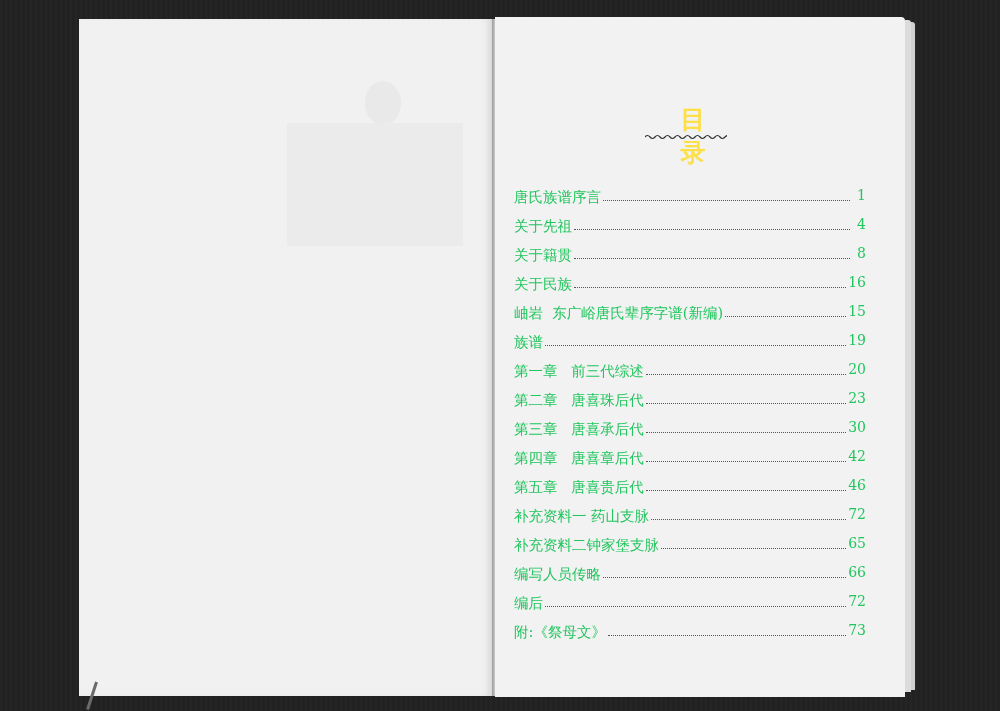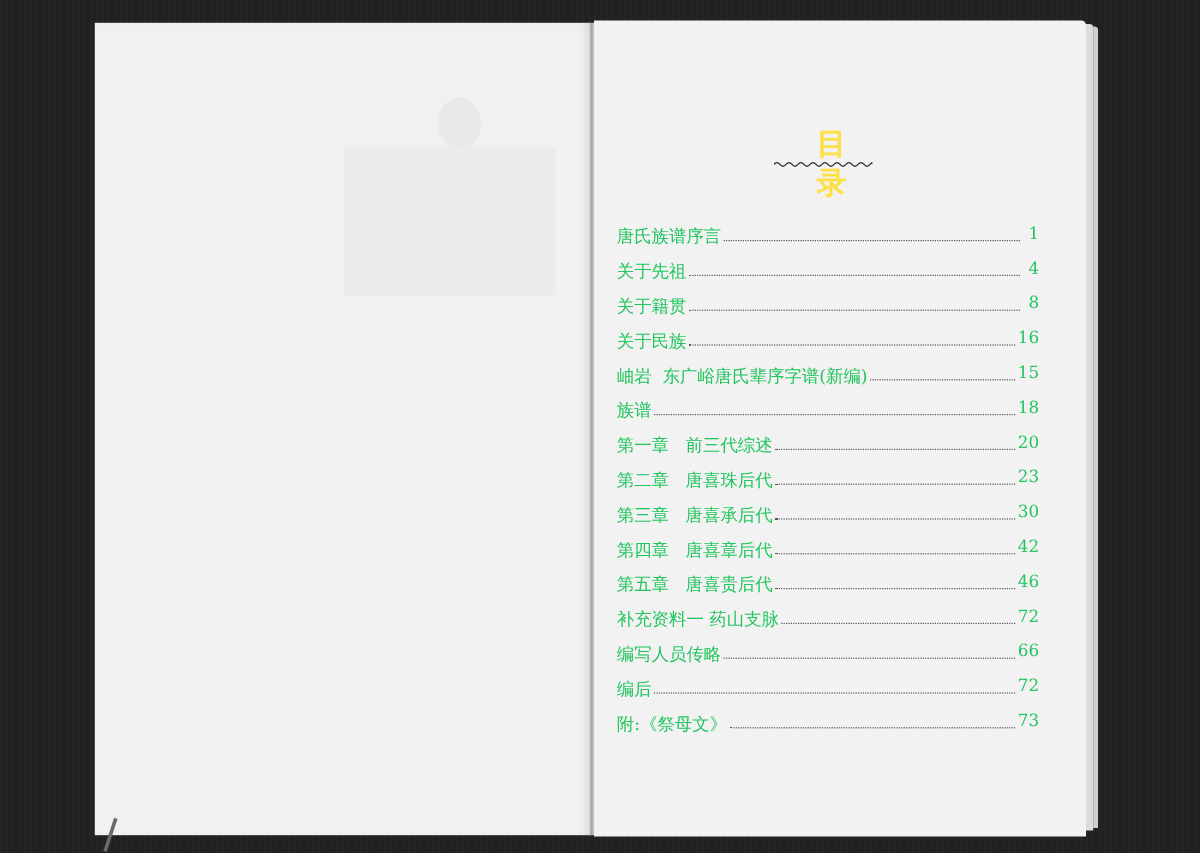--- a/index.html
+++ b/index.html
@@ -123,21 +123,21 @@
       <span class="toc-page">16</span>
     </li>
   <li class="toc-item">
       <span class="toc-label">岫岩  东广峪唐氏辈序字谱(新编)</span>
       <span class="toc-leader"></span>
       <span class="toc-page">15</span>
     </li>
   <li class="toc-item">
       <span class="toc-label">族谱</span>
       <span class="toc-leader"></span>
-      <span class="toc-page">18</span>
+      <span class="toc-page">19</span>
     </li>
   <li class="toc-item">
       <span class="toc-label">第一章   前三代综述</span>
       <span class="toc-leader"></span>
       <span class="toc-page">20</span>
     </li>
   <li class="toc-item">
       <span class="toc-label">第二章   唐喜珠后代</span>
       <span class="toc-leader"></span>
       <span class="toc-page">23</span>
@@ -156,20 +156,25 @@
       <span class="toc-label">第五章   唐喜贵后代</span>
       <span class="toc-leader"></span>
       <span class="toc-page">46</span>
     </li>
   <li class="toc-item">
       <span class="toc-label">补充资料一 药山支脉</span>
       <span class="toc-leader"></span>
       <span class="toc-page">72</span>
     </li>
   <li class="toc-item">
+      <span class="toc-label">补充资料二钟家堡支脉</span>
+      <span class="toc-leader"></span>
+      <span class="toc-page">65</span>
+    </li>
+  <li class="toc-item">
       <span class="toc-label">编写人员传略</span>
       <span class="toc-leader"></span>
       <span class="toc-page">66</span>
     </li>
   <li class="toc-item">
       <span class="toc-label">编后</span>
       <span class="toc-leader"></span>
       <span class="toc-page">72</span>
     </li>
   <li class="toc-item">

